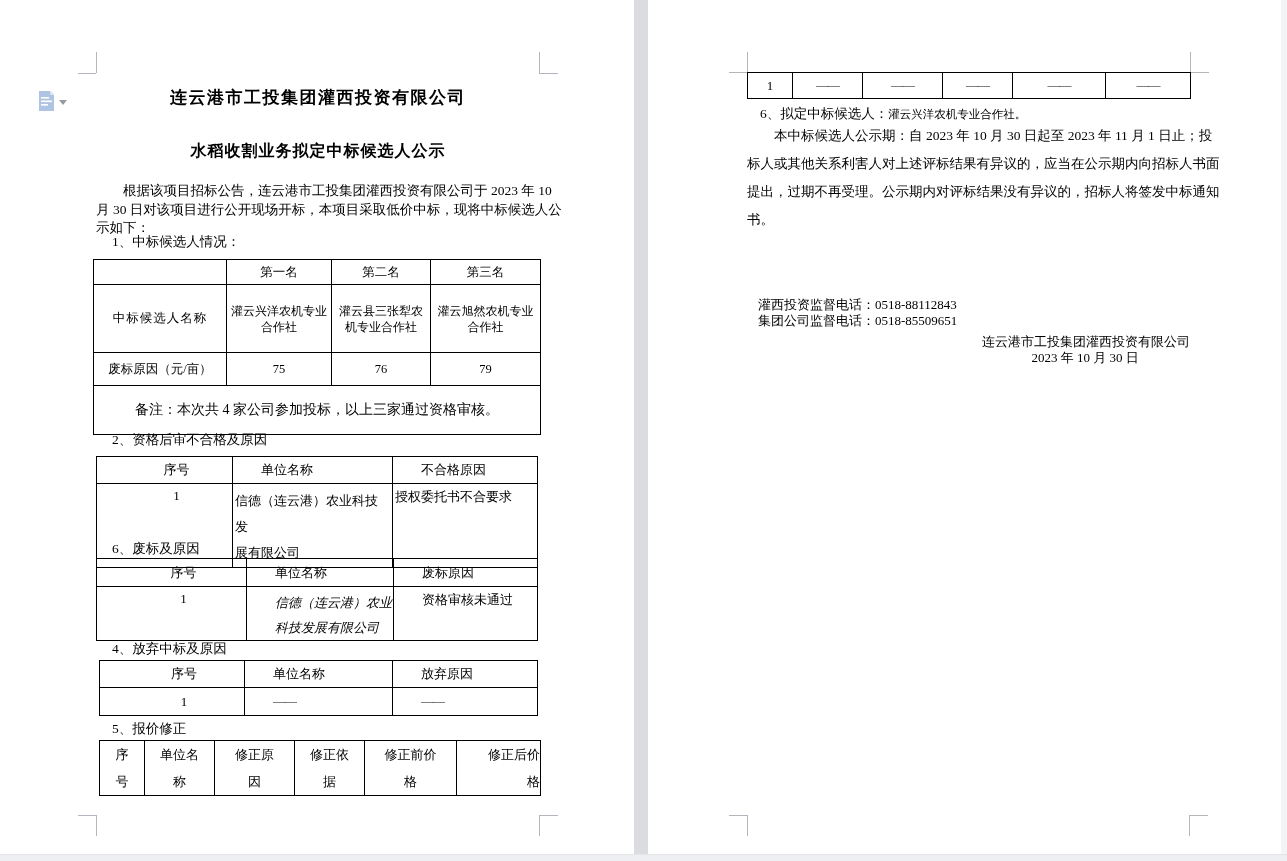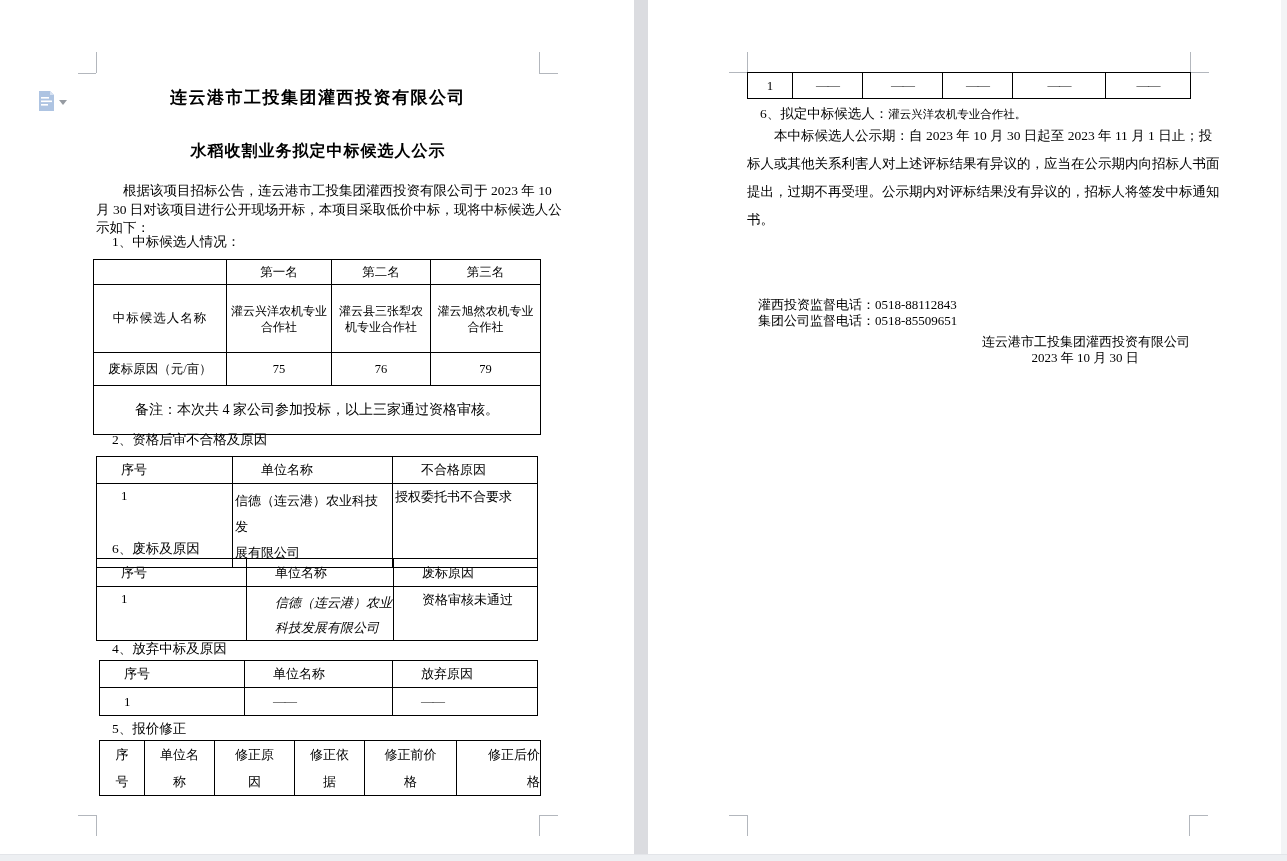--- a/index.html
+++ b/index.html
@@ -16,21 +16,21 @@
   .vmark{position:absolute;width:1px;background:#b3b7bd;}
   .hmark{position:absolute;height:1px;background:#b3b7bd;}
   .title{font-size:17px;font-weight:700;letter-spacing:1.5px;text-align:center;white-space:nowrap;}
   .subtitle{font-size:16px;font-weight:700;letter-spacing:1px;text-align:center;white-space:nowrap;}
   .body-line{font-size:13.5px;line-height:18.5px;white-space:nowrap;}
   .heading{font-size:13.5px;white-space:nowrap;}
   .doc-table{border-collapse:collapse;table-layout:fixed;position:absolute;}
   .doc-table td{border:1.5px solid #000;overflow:hidden;padding:0;font-size:12.5px;vertical-align:middle;}
   .pre{white-space:pre-line;}
   .ctr{text-align:center;}
-  .padL{padding-left:24px !important;text-align:left;}
+  .padL{padding-left:24px !important;text-align:center;}
   .padL28{padding-left:28px !important;text-align:left;}
   .top{vertical-align:top !important;padding-top:4px !important;}
   .dash{letter-spacing:-1px;color:#3c3c3c;}
   .small-val{font-size:11.5px;}
   .sb-right{position:absolute;left:1281px;top:0;width:6px;height:861px;background:#f3f4f6;}
   .sb-bottom{position:absolute;left:0;top:854px;width:1287px;height:7px;background:#edeff2;border-top:1px solid #e3e5e9;}
   .doc-icon-wrap{position:absolute;left:38px;top:91px;width:17px;height:20px;cursor:pointer;}
   .dd-arrow{position:absolute;left:59px;top:100px;width:0;height:0;
     border-left:4px solid transparent;border-right:4px solid transparent;border-top:5px solid #969ba2;}
 </style>

